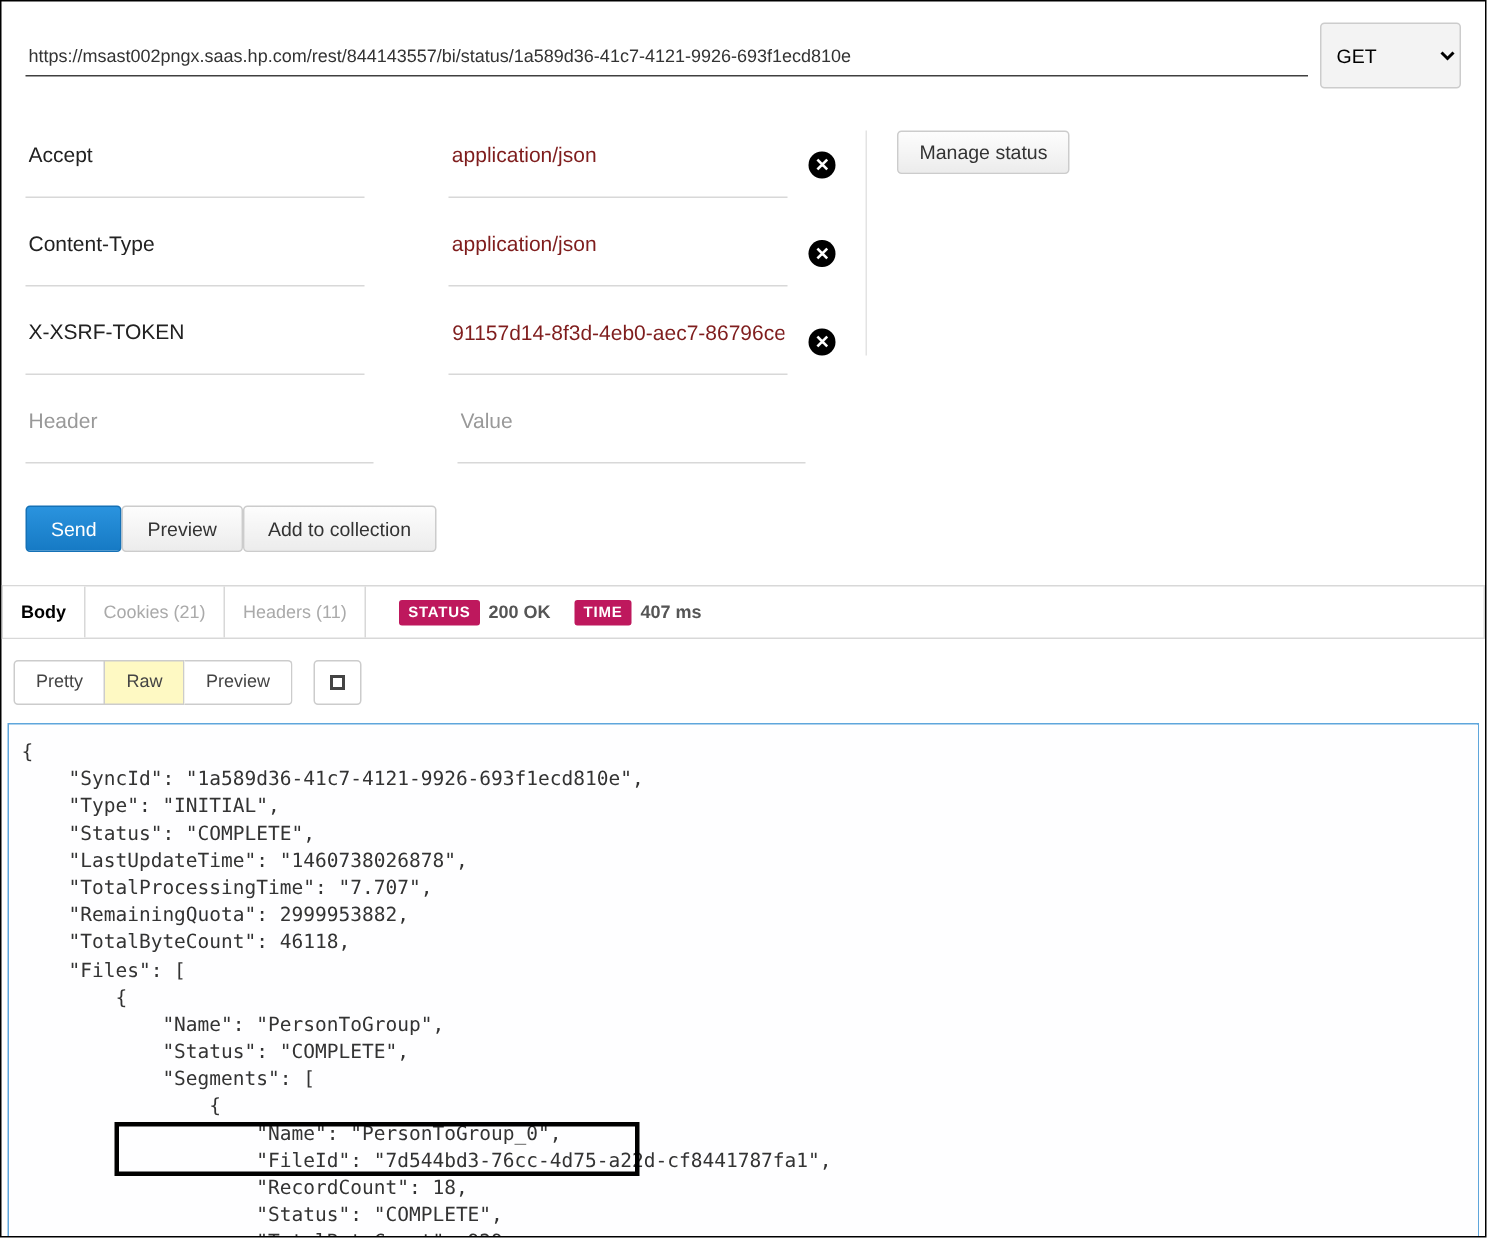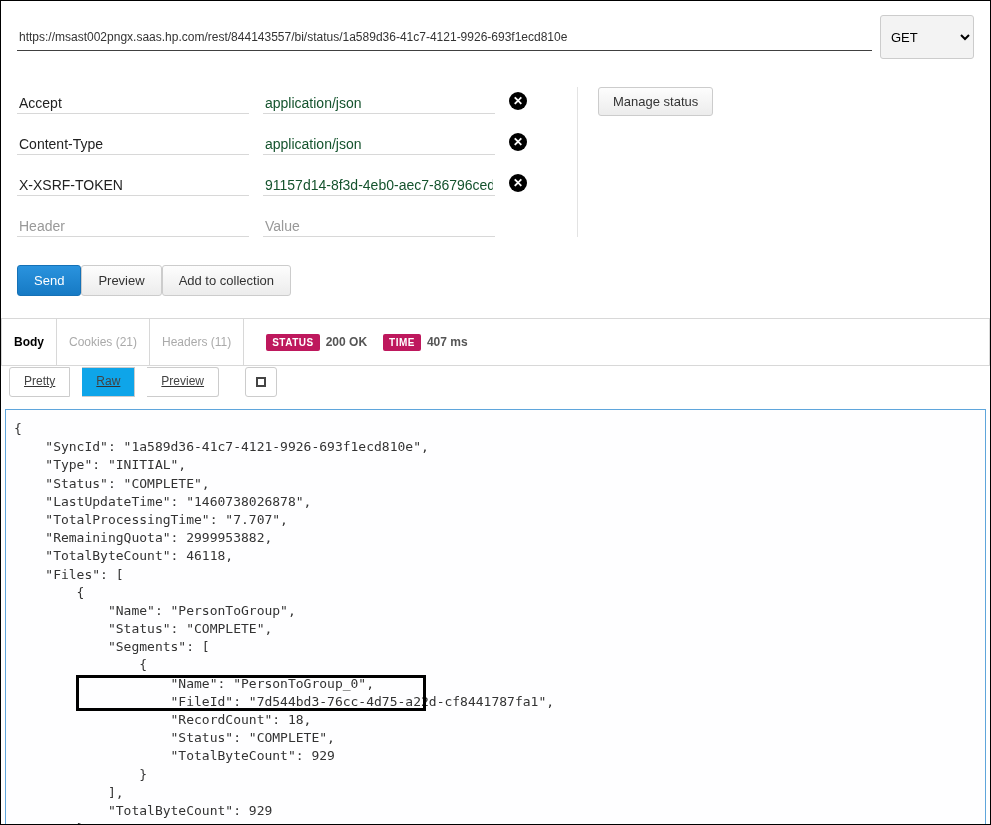--- a/index.html
+++ b/index.html
@@ -45,27 +45,27 @@
   }
   .headers-col { width: 540px; }
   .headers-col .hrow {
     display: flex;
     align-items: center;
     margin-bottom: 14px;
   }
   .hrow .hname, .hrow .hvalue {
     border: none;
     border-bottom: 1px solid #d8d8d8;
-    padding: 8px 2px 2px 2px;
+    padding: 8px 2px 20px 2px;
     font-size: 14px;
     background: transparent;
     outline: none;
   }
   .hrow .hname { width: 232px; margin-right: 14px; color: #222; }
-  .hrow .hvalue { width: 232px; color: #14532d; }
+  .hrow .hvalue { width: 232px; color: #7f1d1d; margin-left: 42px; }
   .hrow .hname::placeholder, .hrow .hvalue::placeholder { color: #999; }
   .del-icon {
     width: 18px; height: 18px;
     border-radius: 50%;
     background: #000;
     color: #fff;
     font-size: 12px;
     font-weight: bold;
     display: flex; align-items: center; justify-content: center;
     margin-left: 14px;
@@ -95,21 +95,21 @@
     border: 1px solid #1571b6;
     color: #fff;
     font-weight: 500;
   }
   .action-row { margin-top: 14px; display: flex; }
   .action-row .btn { padding: 7px 16px; }
   
   .resp-header {
     margin-top: 22px;
     border: 1px solid #d8d8d8;
-    height: 48px;
+    height: 36px;
     display: flex;
     align-items: center;
   }
   .rtab {
     height: 100%;
     padding: 0 12px;
     display: flex;
     align-items: center;
     border-right: 1px solid #d8d8d8;
     color: #aaa;
@@ -133,36 +133,35 @@
   .badge-val {
     font-size: 12px;
     color: #555;
     margin-left: 6px;
     margin-right: 16px;
     font-weight: bold;
   }
   .sep-left { margin-left: 22px; }
   
   .view-toolbar {
-    margin-top: 1px;
-    display: flex;
-    gap: 12px;
+    margin-top: 14px;
+    display: flex;
+    gap: 0;
     padding-left: 8px;
-    text-decoration: underline;
   }
   .view-btn {
     border: 1px solid #ccc;
     padding: 6px 14px;
     font-size: 12px;
     color: #444;
     cursor: pointer;
     background: #fff;
   }
   .view-btn + .view-btn { border-left: none; }
-  .view-btn.active { background: #0ea5e9; }
+  .view-btn.active { background: #fef9c3; }
   .view-btn:first-child { border-radius: 3px 0 0 3px; }
   .view-btn:nth-child(3) { border-radius: 0 3px 3px 0; }
   .fullscreen-btn {
     border: 1px solid #ccc;
     width: 32px;
     height: 30px;
     margin-left: 14px;
     display: flex;
     align-items: center;
     justify-content: center;

